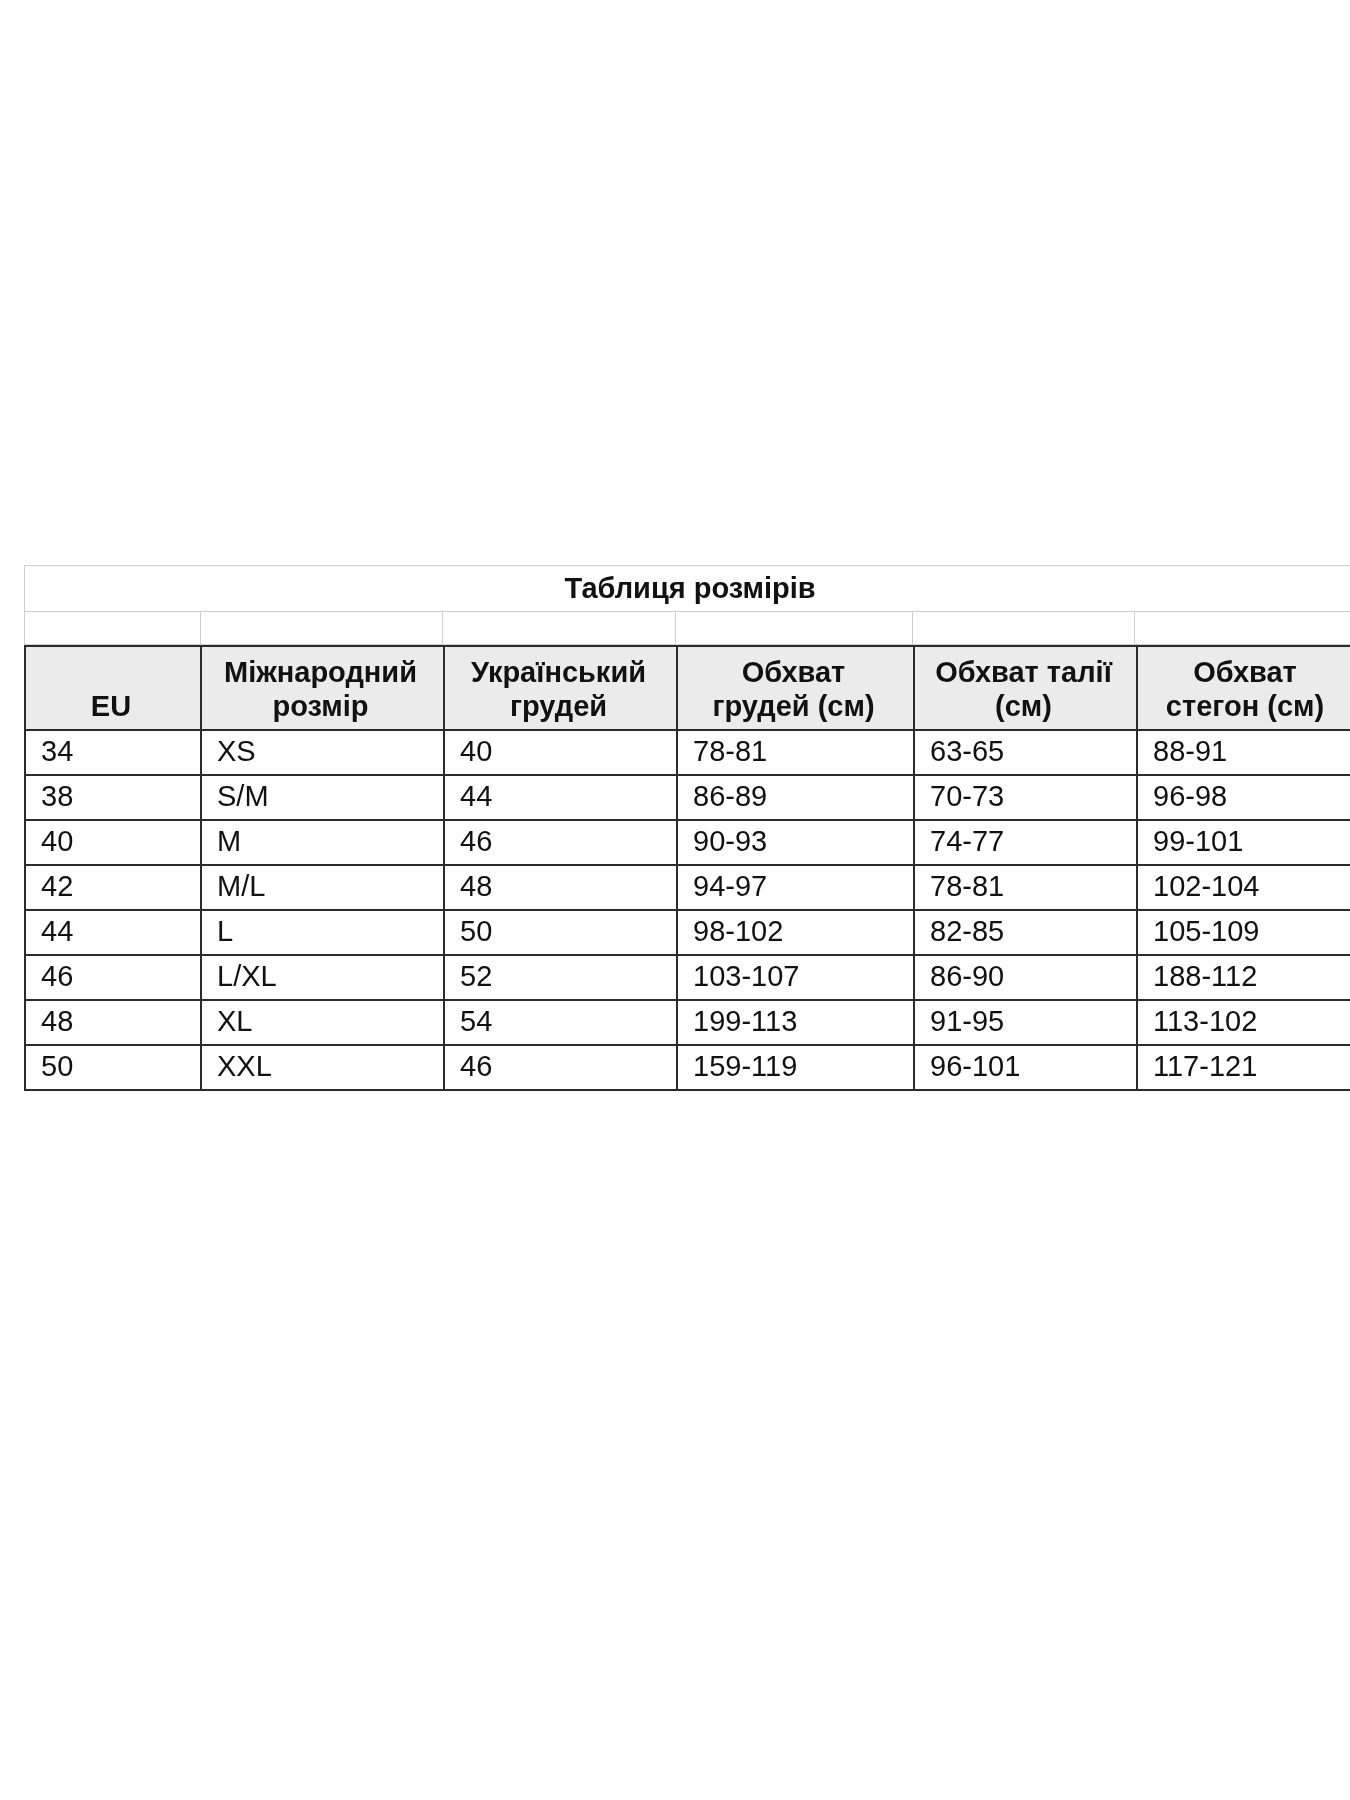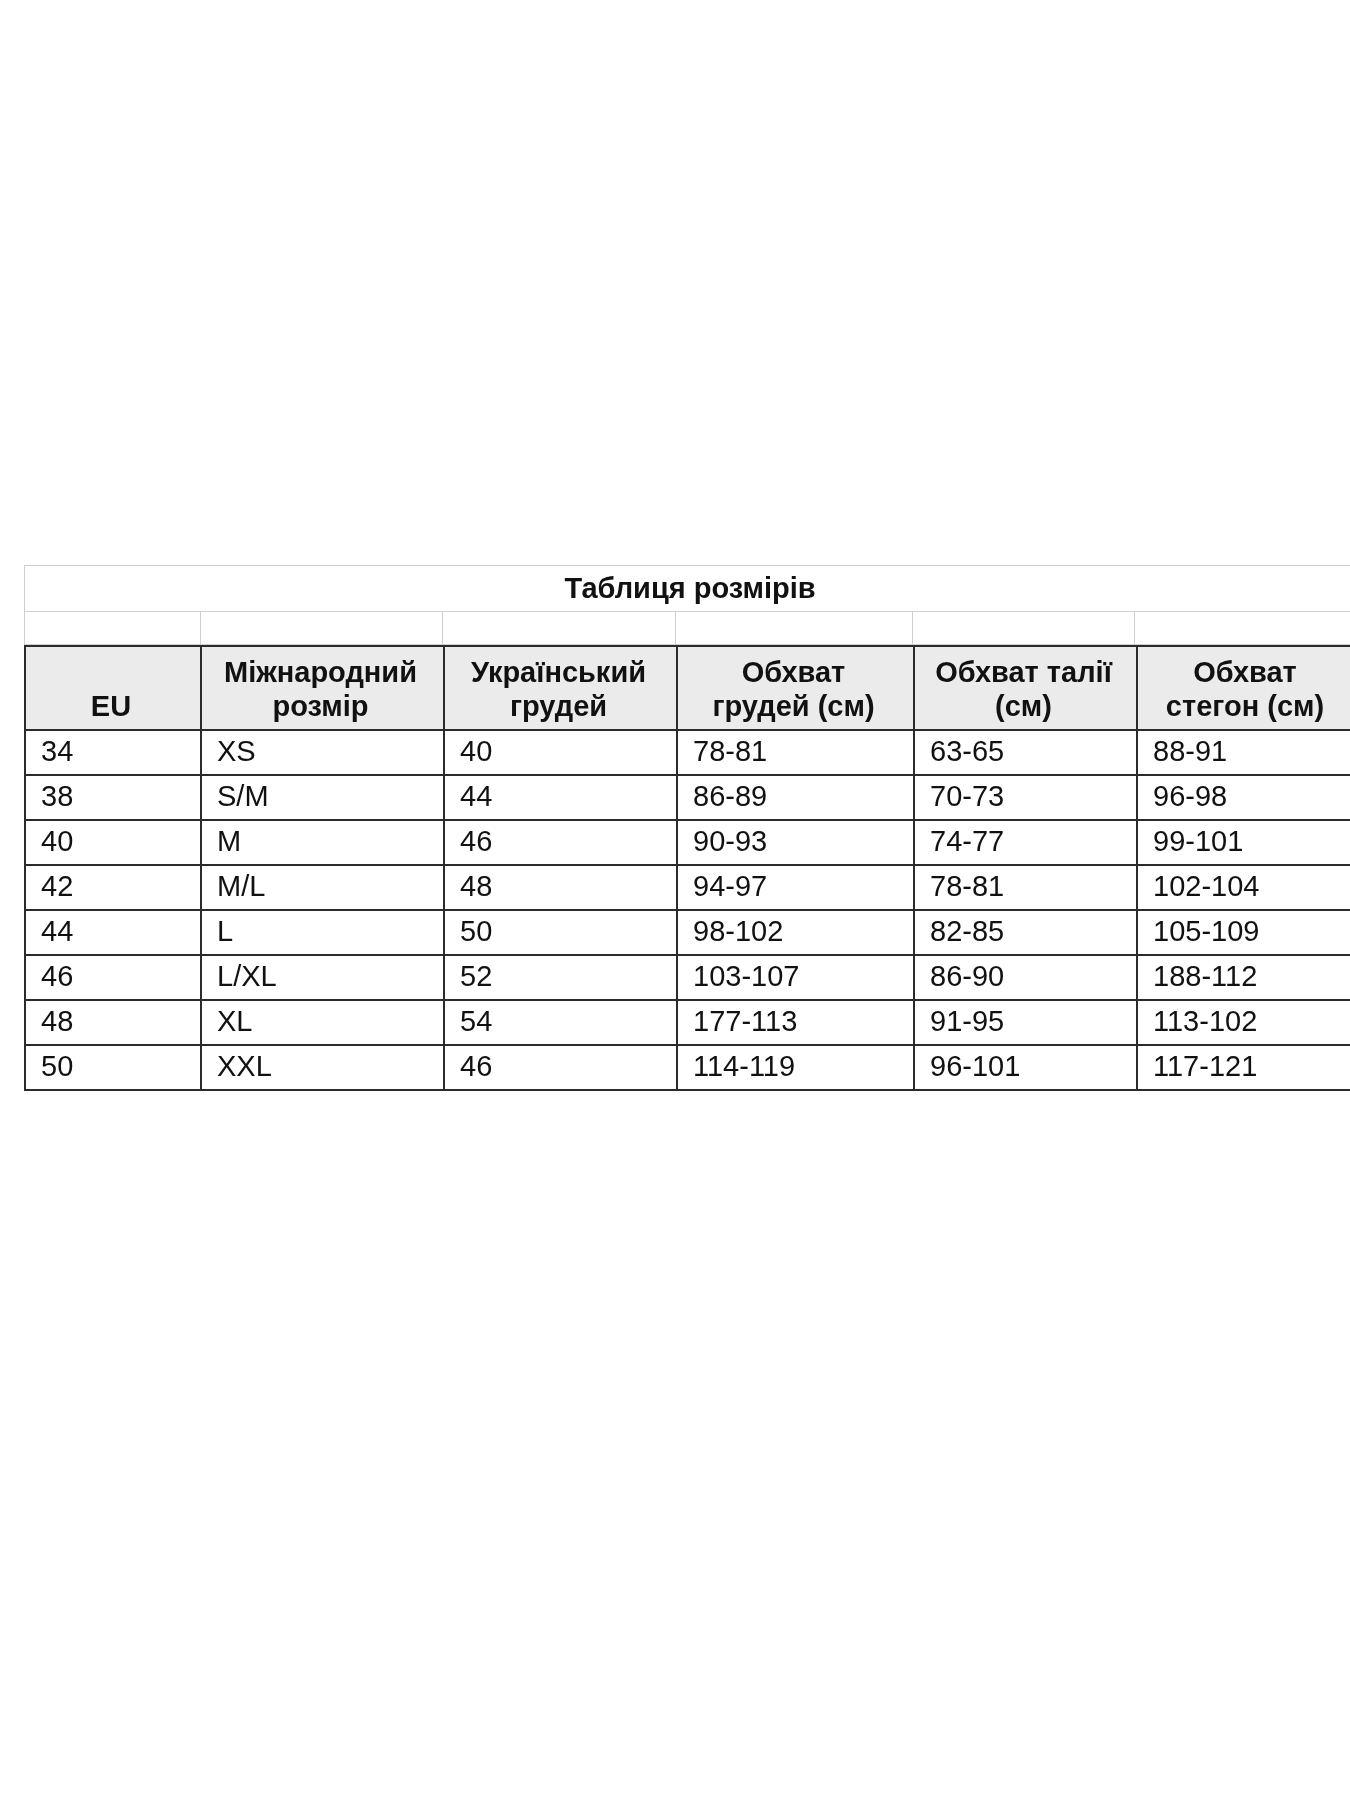--- a/index.html
+++ b/index.html
@@ -177,28 +177,28 @@
           <td>L/XL</td>
           <td>52</td>
           <td>103-107</td>
           <td>86-90</td>
           <td>188-112</td>
         </tr>
         <tr>
           <td>48</td>
           <td>XL</td>
           <td>54</td>
-          <td>177-113</td>
+          <td>199-113</td>
           <td>91-95</td>
           <td>113-102</td>
         </tr>
         <tr>
           <td>50</td>
           <td>XXL</td>
           <td>46</td>
-          <td>114-119</td>
+          <td>159-119</td>
           <td>96-101</td>
           <td>117-121</td>
         </tr>
       </tbody>
   </table>
 
 </div>
 
 </body></html>

